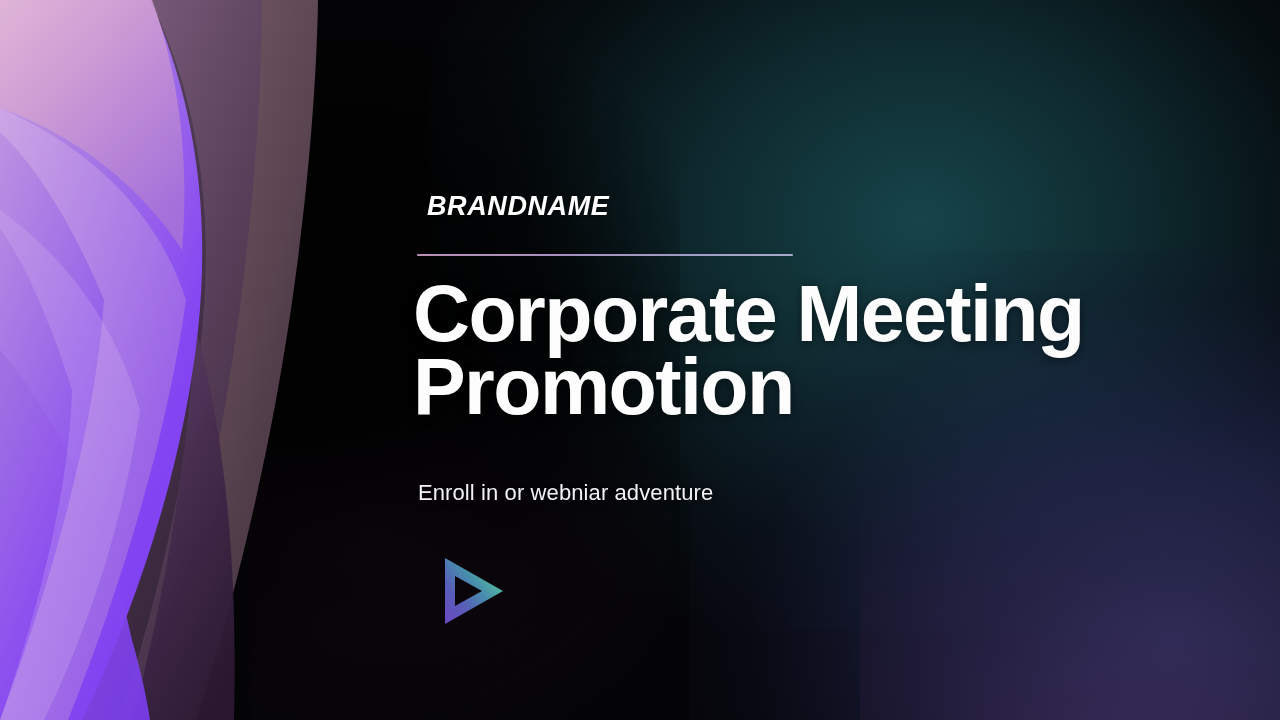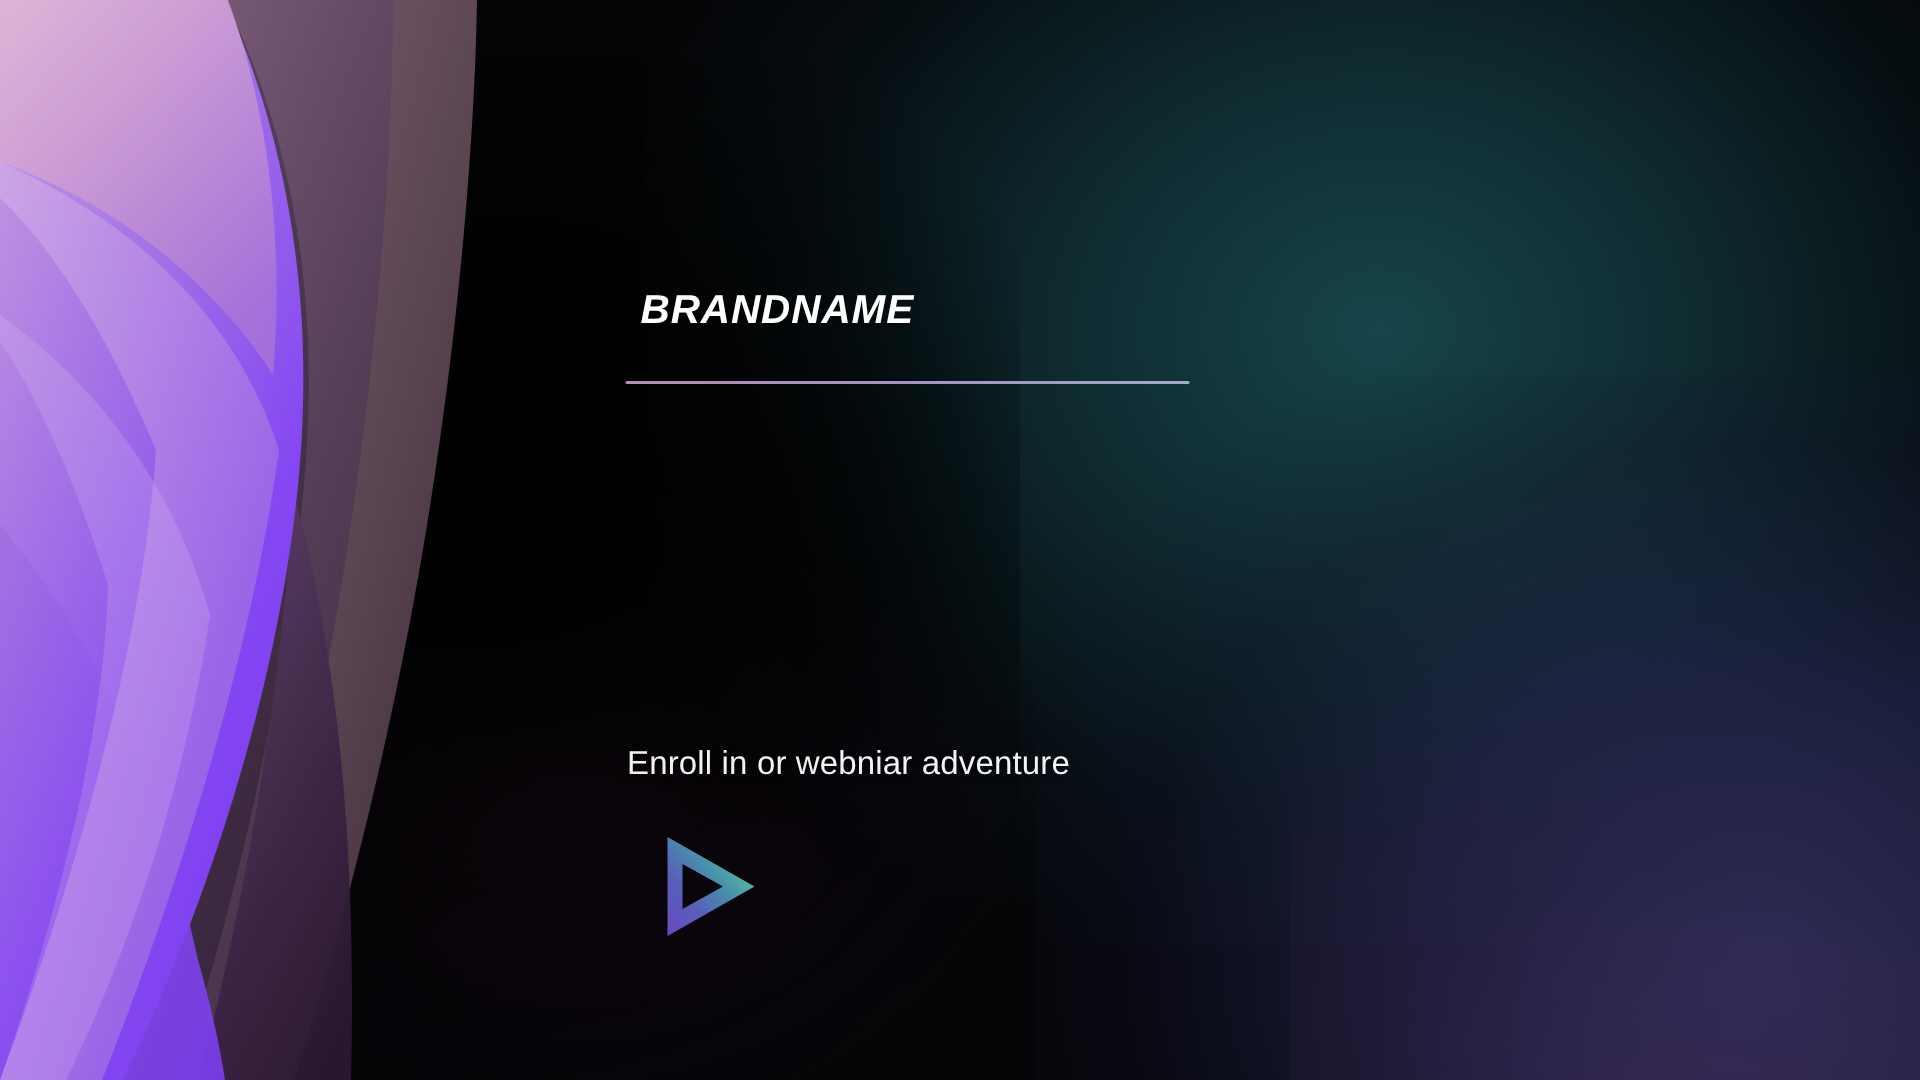--- a/index.html
+++ b/index.html
@@ -112,21 +112,21 @@
     font-weight:bold;
     line-height:0.92;
     letter-spacing:-1.6px;
     color:#fdfdfd;
     text-shadow:0 2px 10px rgba(0,0,0,0.5);
     white-space:pre-line;
   }
 
   #subtitle {
     position:absolute;
-    left:1px; top:496px;
+    left:1px; top:480px;
     font-size:22px;
     font-weight:400;
     letter-spacing:0.1px;
     color:#f2f2f4;
     line-height:1.2;
     text-shadow:0 1px 4px rgba(0,0,0,0.5);
   }
 
   #play-button {
     position:absolute;
@@ -207,20 +207,22 @@
       <path d="M0,210 C70,260 118,330 140,410 C124,520 88,630 44,720 L0,720 C42,600 70,480 72,390 C50,320 24,262 0,228 Z" fill="#e0c2f0" opacity="0.22"></path>
     </svg>
   </div>
 
   <div id="content">
 
     <div id="brandname">BRANDNAME</div>
 
     <div id="divider"></div>
 
+    <h1 id="title">Corporate Meeting
+Promotion</h1>
 
     <div id="subtitle">Enroll in or webniar adventure</div>
 
     <button id="play-button">
       <span>
         <svg viewBox="0 0 86 86" xmlns="http://www.w3.org/2000/svg" aria-hidden="true">
           <defs>
             <linearGradient id="gPlay" x1="0.05" y1="0.95" x2="0.95" y2="0.1">
               <stop offset="0%" stop-color="#6c4fc8"></stop>
               <stop offset="30%" stop-color="#5a63c0"></stop>

